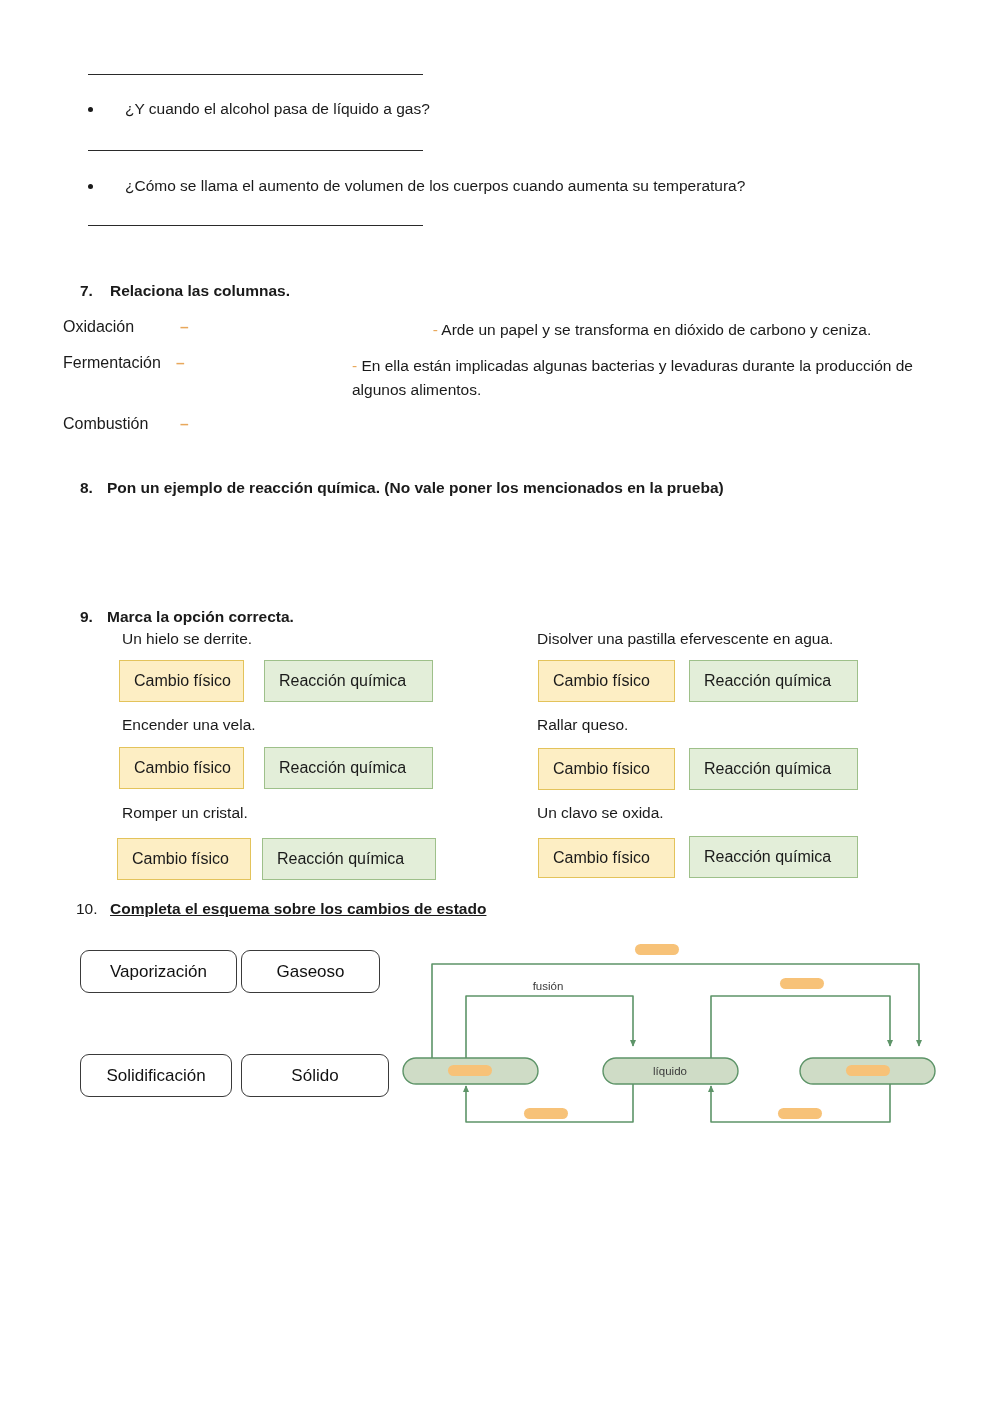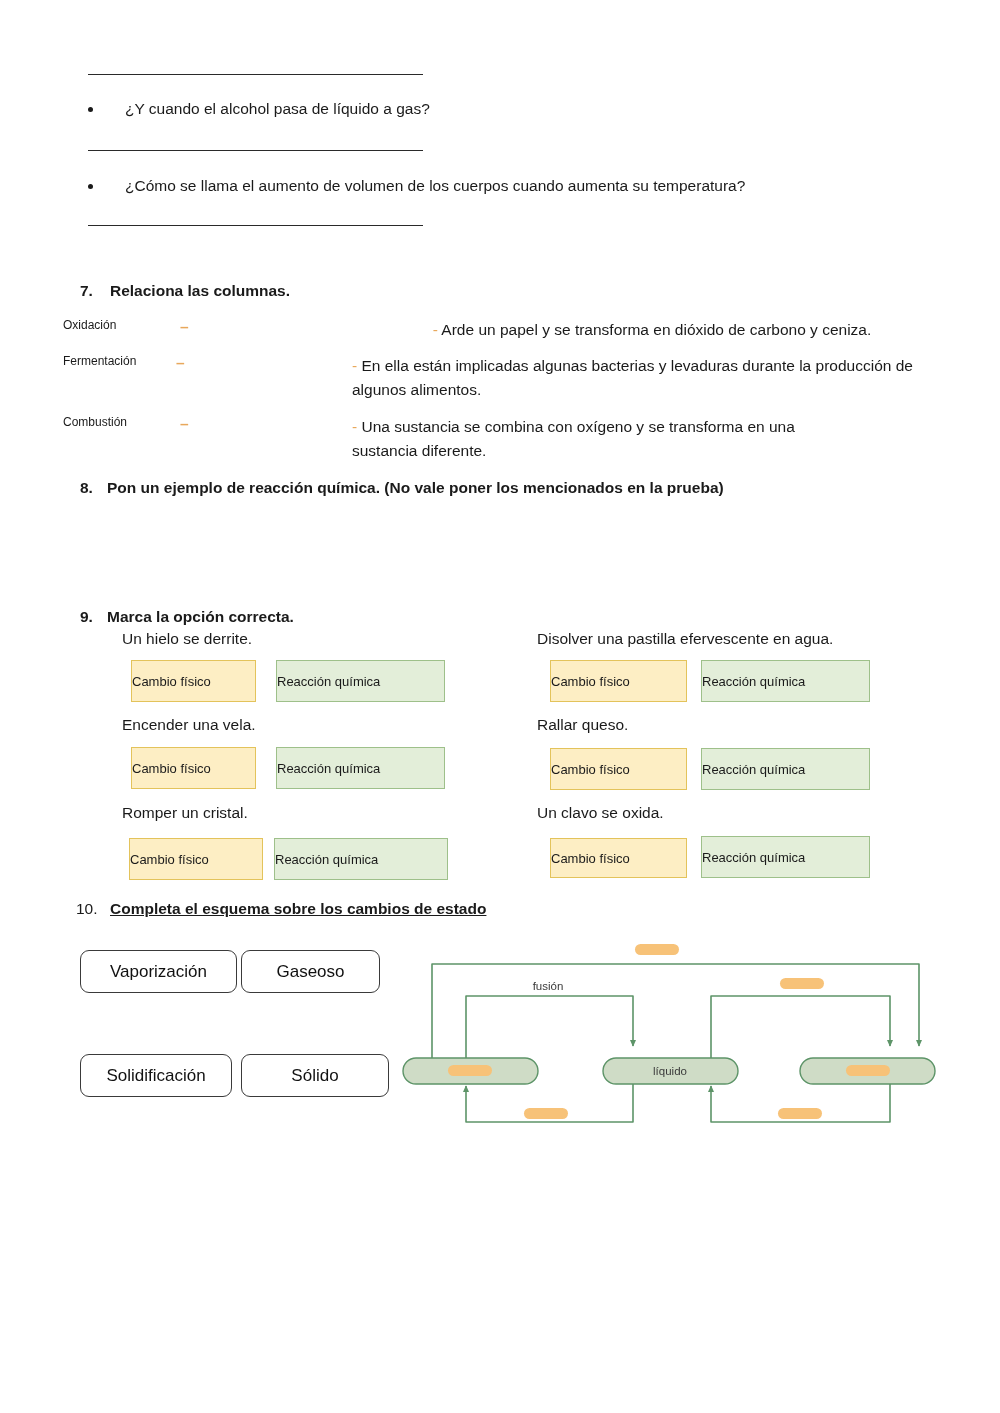--- a/index.html
+++ b/index.html
@@ -55,21 +55,21 @@
   .q-title {
     position: absolute;
     font-weight: bold;
     font-size: 15.5px;
     white-space: nowrap;
   }
 
   
   .match-term {
     position: absolute;
-    font-size: 12px;
+    font-size: 16px;
     white-space: nowrap;
   }
   .match-dash {
     position: absolute;
     font-size: 15.5px;
     color: #e8a85c;
     font-weight: bold;
   }
   .match-def {
     position: absolute;
@@ -82,23 +82,23 @@
   .mc-prompt {
     position: absolute;
     font-size: 15.5px;
     white-space: nowrap;
   }
   .opt {
     position: absolute;
     box-sizing: border-box;
     display: flex;
     align-items: center;
-    font-size: 13px;
-    white-space: nowrap;
-    margin-left: 12px;
+    font-size: 16px;
+    padding-left: 14px;
+    white-space: nowrap;
   }
   .opt-phys {
     background: #fdeec4;
     border: 1.4px solid #e3c35b;
   }
   .opt-chem {
     background: #e3eed9;
     border: 1.4px solid #9ec08a;
   }
 
@@ -163,21 +163,20 @@
   <div class="match-term" style="left:63px; top:318px;">Oxidación</div>
   <div class="match-dash" style="left:180px; top:318px;">–</div>
   <div class="match-def" style="left:352px; top:318px; width:600px;text-align:center;"><span class="lead">- </span><span>Arde un papel y se transforma en dióxido de carbono y ceniza.</span></div>
 
   <div class="match-term" style="left:63px; top:354px;">Fermentación</div>
   <div class="match-dash" style="left:176px; top:354px;">–</div>
   <div class="match-def" style="left:352px; top:354px; width:600px;"><span class="lead">- </span><span>En ella están implicadas algunas bacterias y levaduras durante la producción de algunos alimentos.</span></div>
 
   <div class="match-term" style="left:63px; top:415px;">Combustión</div>
   <div class="match-dash" style="left:180px; top:415px;">–</div>
-  <div class="match-def" style="left:352px; top:415px; width:500px;"><span class="lead">- </span><span>Una sustancia se combina con oxígeno y se transforma en una sustancia diferente.</span></div>
 
   <div class="q-num" style="left:80px; top:479px;">8.</div>
   <div class="q-title" style="left:107px; top:479px;">Pon un ejemplo de reacción química. (No vale poner los mencionados en la prueba)</div>
 
   <div class="q-num" style="left:80px; top:608px;">9.</div>
   <div class="q-title" style="left:107px; top:608px;">Marca la opción correcta.</div>
 
   <div class="mc-prompt" style="left:122px; top:630px;">Un hielo se derrite.</div>
   <div class="opt opt-phys" style="left:119px; top:660px; width:125px; height:42px;">Cambio físico</div>
   <div class="opt opt-chem" style="left:264px; top:660px; width:169px; height:42px;">Reacción química</div>

